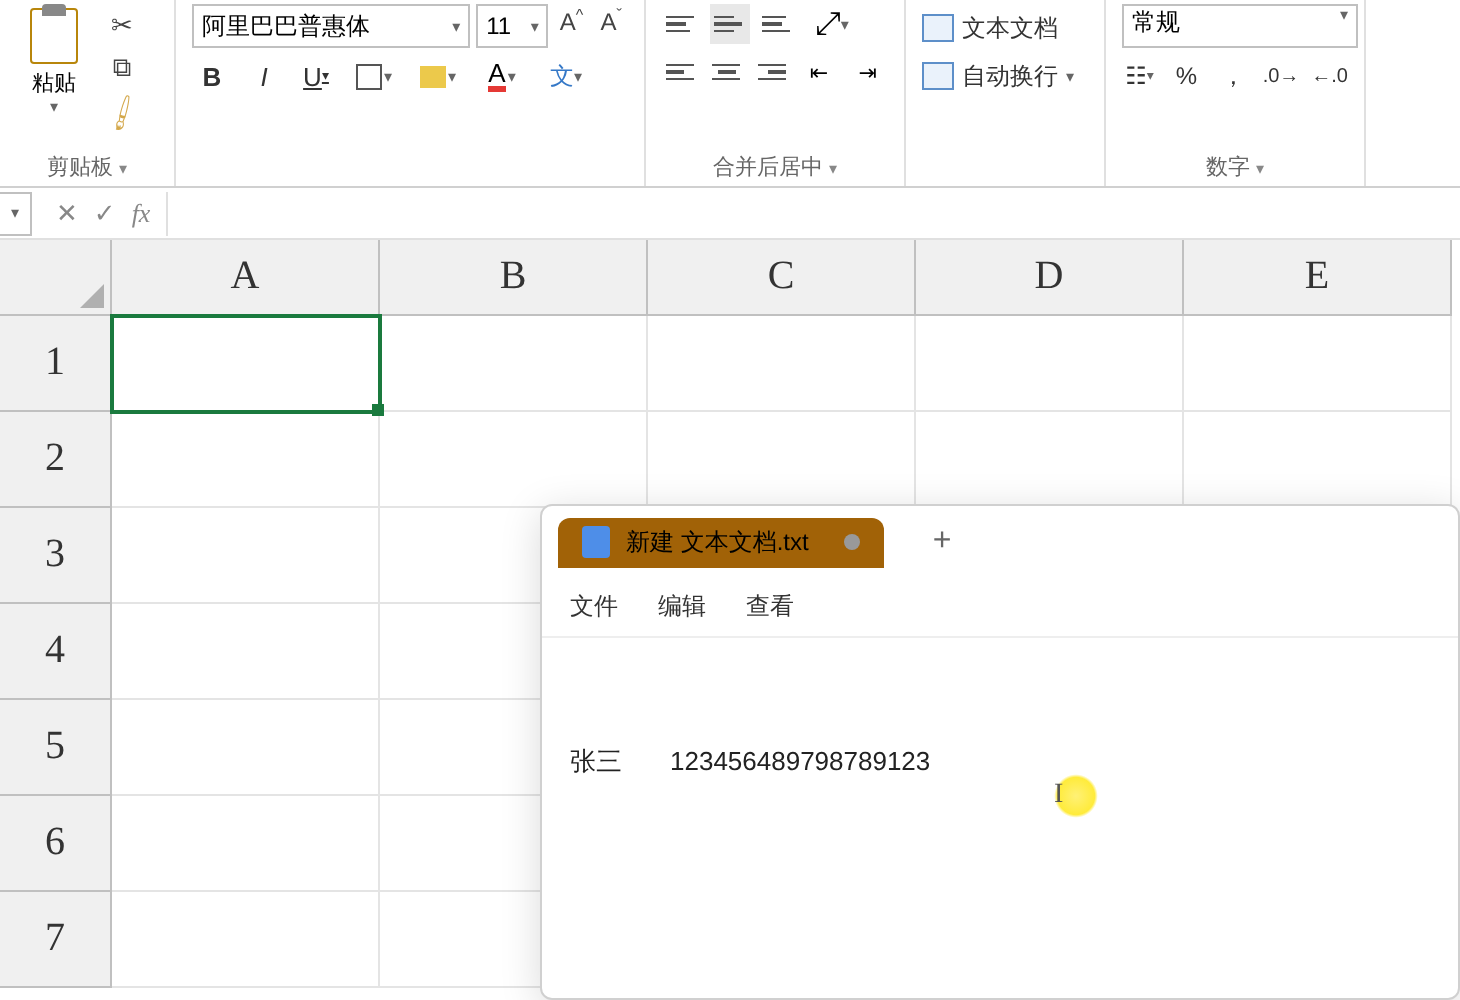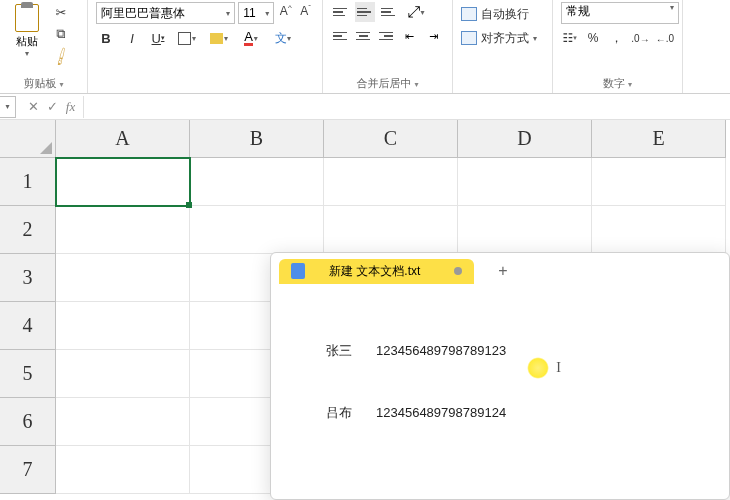--- a/index.html
+++ b/index.html
@@ -68,27 +68,27 @@
 .corner::after { content: ""; position: absolute; right: 3px; bottom: 3px; width: 0; height: 0; border-left: 12px solid transparent; border-bottom: 12px solid #b0b0b0; }
 .col-h { width: 134px; background: #f0f0f0; border-right: 1px solid #c0c0c0; border-bottom: 1px solid #c0c0c0; display: flex; align-items: center; justify-content: center; font-size: 20px; font-family: "Times New Roman", serif; color: #333; }
 .row { display: flex; height: 48px; }
 .row-h { width: 56px; background: #f0f0f0; border-right: 1px solid #c0c0c0; border-bottom: 1px solid #c0c0c0; display: flex; align-items: center; justify-content: center; font-size: 20px; font-family: "Times New Roman", serif; color: #333; }
 .cell { width: 134px; border-right: 1px solid #e4e4e4; border-bottom: 1px solid #e4e4e4; }
 .active-cell { outline: 2px solid #1a7a3e; outline-offset: -1px; position: relative; }
 .active-cell::after { content: ""; position: absolute; right: -3px; bottom: -3px; width: 6px; height: 6px; background: #1a7a3e; }
 
 .notepad { position: absolute; left: 270px; top: 252px; width: 460px; height: 248px; background: #fff; border: 1px solid #d0d0d0; border-radius: 6px; box-shadow: 0 4px 20px rgba(0,0,0,0.15); display: flex; flex-direction: column; }
 .np-titlebar { height: 36px; display: flex; align-items: center; padding: 0 8px; }
-.np-tab { display: flex; align-items: center; gap: 24px; background: #fde047; border-radius: 6px 6px 0 0; padding: 4px 12px; font-size: 12px; justify-content: center; }
+.np-tab { display: flex; align-items: center; gap: 8px; background: #a16207; border-radius: 6px 6px 0 0; padding: 4px 12px; font-size: 12px; justify-content: center; }
 .np-icon { width: 14px; height: 16px; background: #4e8ee8; border-radius: 2px; }
 .np-dot { width: 8px; height: 8px; background: #999; border-radius: 50%; margin-left: 10px; }
 .np-plus { margin-left: 24px; font-size: 16px; color: #666; }
 .np-menu { height: 30px; display: flex; gap: 20px; padding: 0 14px; align-items: center; font-size: 12px; color: #333; border-bottom: 1px solid #eee; }
 .np-content { padding: 10px 14px; font-size: 13px; font-family: SimSun, monospace; color: #222; line-height: 1.6; white-space: pre; position: relative; }
-.np-content > div > span:first-child { display: inline-block; width: 50px; margin-left: 41px; }
+.np-content > div > span:first-child { display: inline-block; width: 50px; }
 .cursor-highlight { position: absolute; left: 256px; top: 68px; width: 22px; height: 22px; background: radial-gradient(circle, #fff176 0%, #ffeb3b 60%, transparent 70%); border-radius: 50%; display: flex; align-items: center; justify-content: center; }
 .ibeam { font-family: serif; font-size: 14px; color: #555; }
 </style>
 </head>
 <body>
 
 <div class="ribbon">
   <div class="rgroup clip-group">
     <div class="clip-top">
       <div class="paste-big">
@@ -181,25 +181,25 @@
         </div>
       <div class="indent-btn">⇤</div>
       <div class="indent-btn">⇥</div>
     </div>
     <div class="rgroup-label">合并后居中</div>
   </div>
 
   <div class="rgroup wrap-merge">
     <div class="wm-row">
         <div class="wm-icon"></div>
-        <span>自动换行</span>
+        <span>文本文档</span>
       </div>
     <div class="wm-row">
         <div class="wm-icon"></div>
-        <span>对齐方式</span>
+        <span>自动换行</span>
         <span class="dd-arrow">▾</span>
       </div>
     <div style="flex:1"></div>
   </div>
 
   <div class="rgroup num-group">
     <div class="num-sel">
         <span>常规</span>
         <span class="dd-arrow">▾</span>
       </div>
@@ -293,18 +293,22 @@
 
 <div class="notepad">
   <div class="np-titlebar">
     <div class="np-tab">
       <div class="np-icon"></div>
       <span>新建 文本文档.txt</span>
       <div class="np-dot"></div>
     </div>
     <div class="np-plus">+</div>
   </div>
+  <div class="np-menu">
+    <span>文件</span>
+    <span>编辑</span>
+    <span>查看</span>
+  </div>
   <div class="np-content">
     <div><span>张三</span><span>123456489798789123</span></div>
-    <div><span>吕布</span><span>123456489798789124</span></div>
     <div class="cursor-highlight"><span class="ibeam">I</span></div>
   </div>
 </div>
 
 </body></html>

